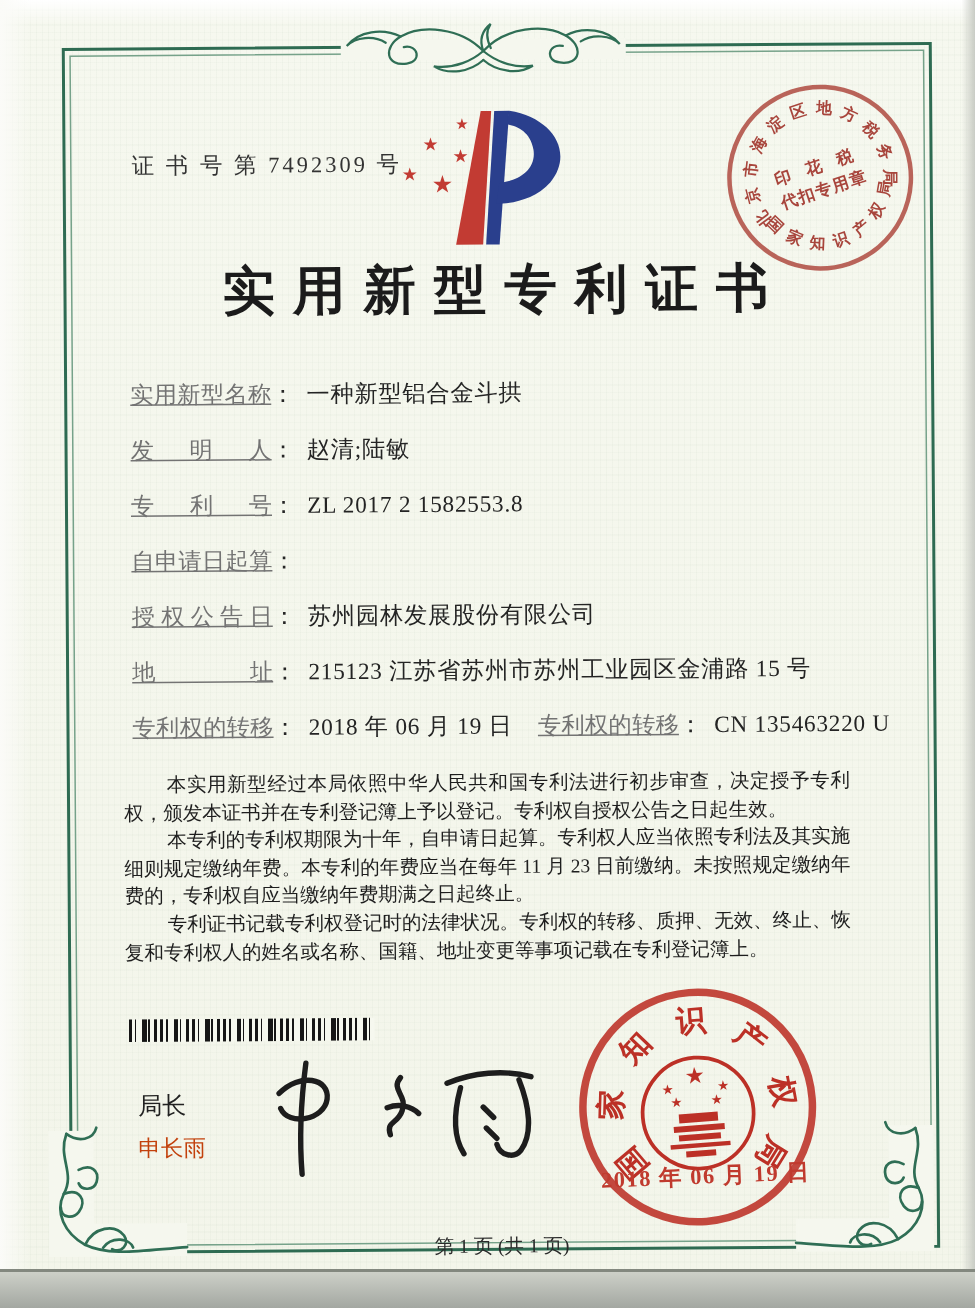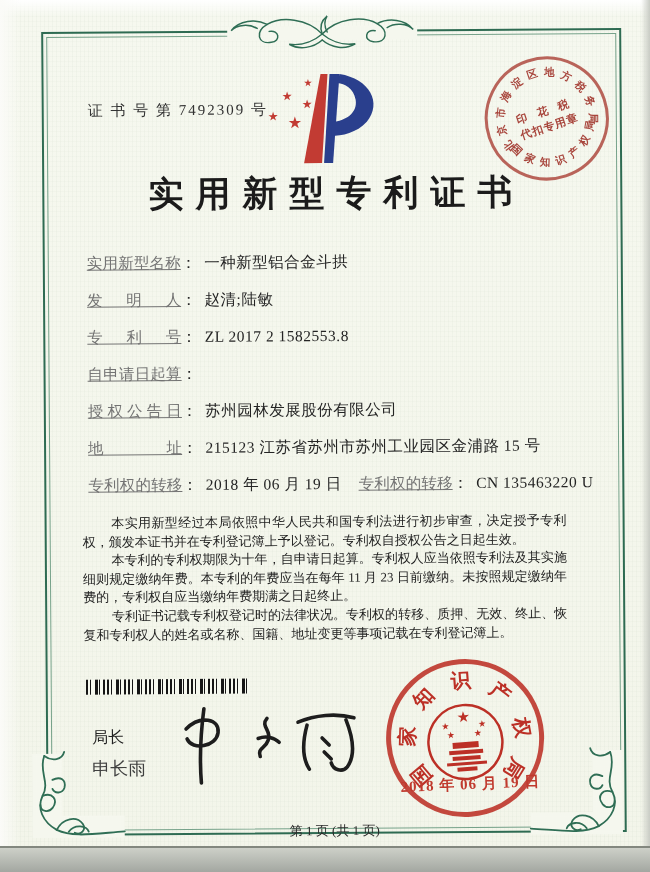--- a/index.html
+++ b/index.html
@@ -65,21 +65,21 @@
     position:absolute;left:84px;top:678px;width:164px;height:15px;
     background:repeating-linear-gradient(90deg,
       #161616 0 2px, #f6f8ef 2px 4px,
       #161616 4px 5px, #f6f8ef 5px 9px,
       #161616 9px 12px, #f6f8ef 12px 13px,
       #161616 13px 14px, #f6f8ef 14px 17px,
       #161616 17px 19px, #f6f8ef 19px 21px);
   }
   
   .signer-title{position:absolute;left:90px;top:726px;font-size:16px;color:#222;font-family:"Liberation Sans","DejaVu Sans",sans-serif;}
-  .signer-name{position:absolute;left:90px;top:755px;font-size:18px;color:#404040;font-family:"Liberation Sans","DejaVu Sans",sans-serif;}
+  .signer-name{position:absolute;left:90px;top:755px;font-size:15px;color:#c2410c;font-family:"Liberation Sans","DejaVu Sans",sans-serif;}
   .signature{position:absolute;left:168px;top:698px;width:200px;height:88px;}
   
   .office-seal{
     position:absolute;left:384px;top:660px;width:148px;height:148px;border-radius:50%;
     border:5px solid rgba(188,48,38,0.88);color:#bc3026;transform:rotate(-4deg);
   }
   .office-seal .ring span{position:absolute;left:50%;top:50%;width:26px;height:26px;margin:-13px;
     display:flex;align-items:center;justify-content:center;font-size:20px;font-weight:700;transform-origin:center;}
   .emblem{position:absolute;left:50%;top:53%;width:80px;height:84px;transform:translate(-50%,-50%);}
   .seal-date{

